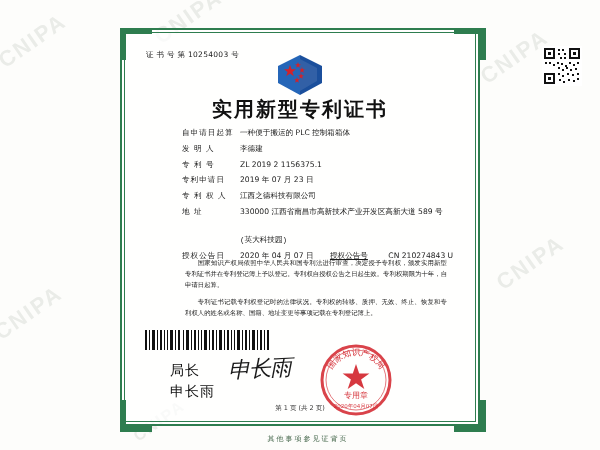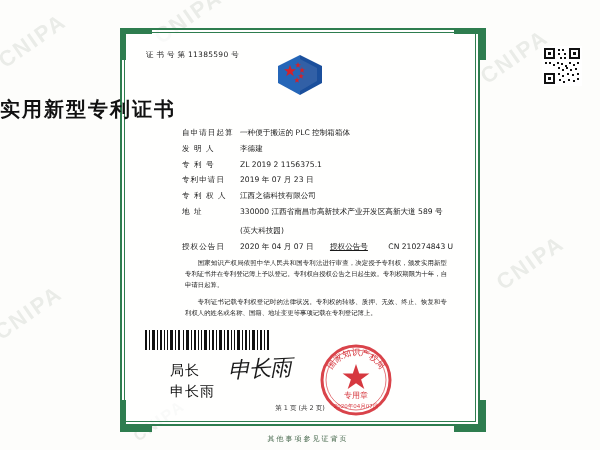--- a/index.html
+++ b/index.html
@@ -95,21 +95,21 @@
     display: flex;
     align-items: center;
     justify-content: center;
   }
 
   .title {
     position: absolute;
     left: 0;
     right: 0;
     top: 96px;
-    text-align: left;
+    text-align: center;
     font-size: 20px;
     font-weight: bold;
     color: #111;
     letter-spacing: 2px;
     font-family: "DejaVu Sans", sans-serif;
   }
 
   .fields {
     position: absolute;
     left: 182px;
@@ -128,21 +128,22 @@
     flex: 0 0 58px;
     letter-spacing: 1px;
     white-space: nowrap;
   }
   .fvalue {
     flex: 1;
     word-break: break-all;
   }
   .fvalue .sub {
     display: block;
-    margin-top: 9px;
+    margin-top: 18px;
+    font-family: Liberation Mono, monospace;
   }
 
   .body-text {
     position: absolute;
     left: 185px;
     top: 258px;
     width: 274px;
     font-size: 6.4px;
     line-height: 1.75;
     color: #222;
@@ -222,21 +223,21 @@
   <div class="wm" style="left:492px; top:250px;">CNIPA</div>
   <div class="wm small" style="left:130px; top:412px;">CNIPA</div>
 
   <div class="border-outer"></div>
   <div class="border-inner"></div>
   <div class="corner c-tl"></div>
   <div class="corner c-tr"></div>
   <div class="corner c-bl"></div>
   <div class="corner c-br"></div>
 
-  <div class="cert-no">证 书 号 第 11385590 号</div>
+  <div class="cert-no">证 书 号 第 10254003 号</div>
 
   <div class="qr">
     <svg width="40" height="40" viewBox="0 0 40 40">
       <rect x="0" y="0" width="40" height="40" fill="#ffffff"></rect>
       <g fill="#111">
         <rect x="2" y="2" width="11" height="11"></rect>
         <rect x="27" y="2" width="11" height="11"></rect>
         <rect x="2" y="27" width="11" height="11"></rect>
       </g>
       <g fill="#fff">

